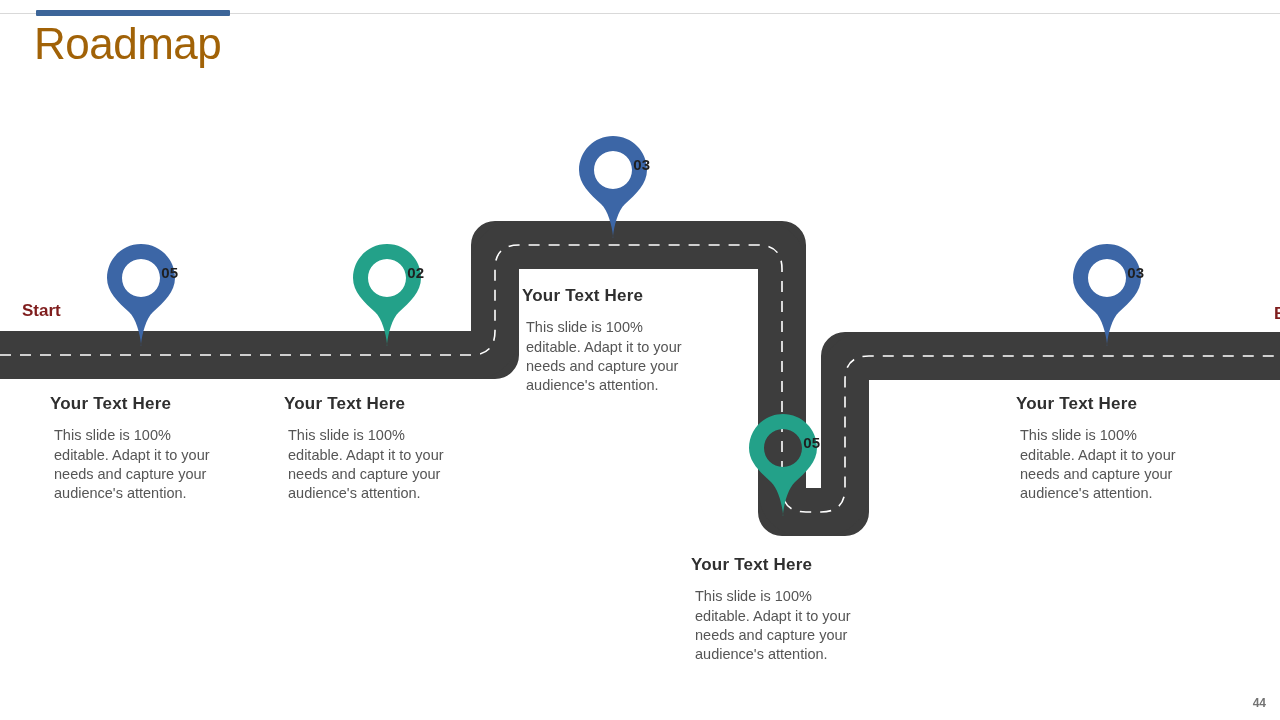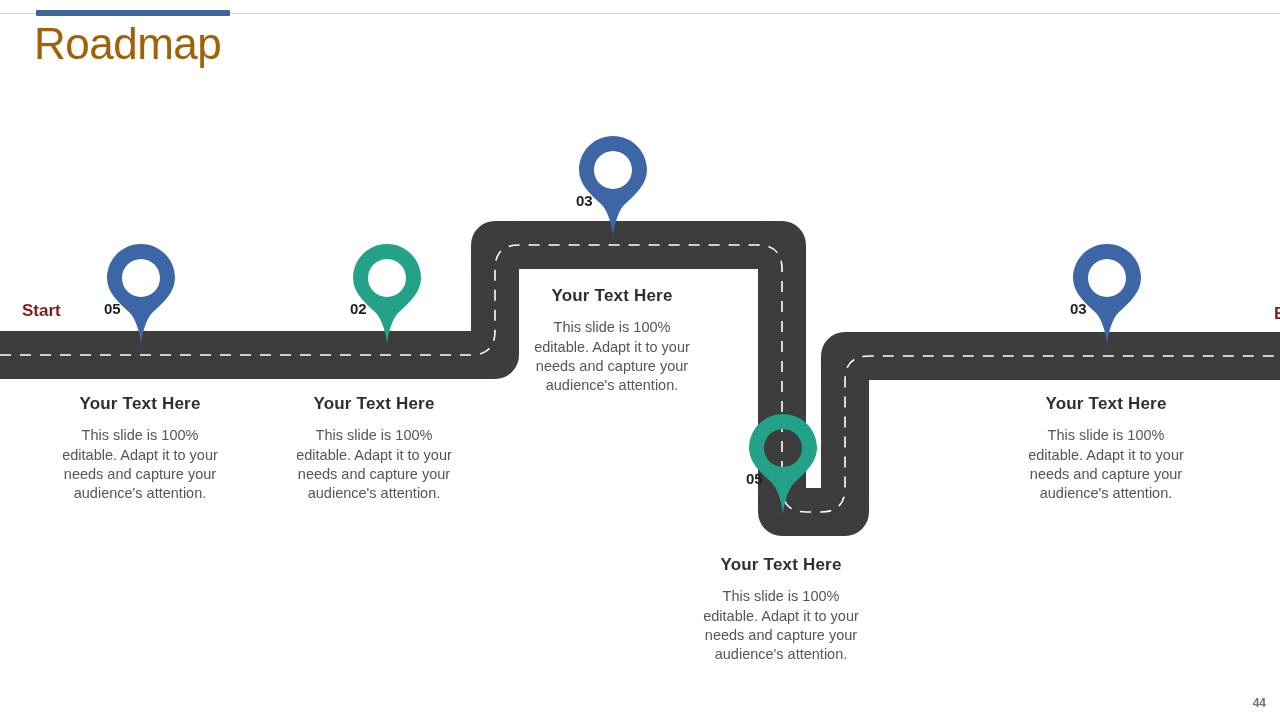--- a/index.html
+++ b/index.html
@@ -69,52 +69,51 @@
     position: absolute;
     width: 74px;
     height: 104px;
   }
   .pin svg { display: block; }
   .pin-number {
     position: absolute;
     left: 0;
     top: 22px;
     width: 74px;
-    text-align: left;
+    text-align: right;
     font-size: 15px;
     font-weight: bold;
     color: #1f1f1f;
     pointer-events: none;
-    margin-top: 36px;
   }
 
   #pin-01 { left: 104px; top: 242px; }
   #pin-02 { left: 350px; top: 242px; }
   #pin-03 { left: 576px; top: 134px; }
   #pin-04 { left: 746px; top: 412px; }
   #pin-05 { left: 1070px; top: 242px; }
 
   
   .text-block {
     position: absolute;
-    text-align: center;
+    text-align: left;
   }
   .block-heading {
     font-size: 17px;
     font-weight: bold;
     color: #2f2f2f;
     margin: 0 0 12px 0;
     line-height: 1.2;
     letter-spacing: 0.2px;
   }
   .block-body {
     font-size: 14.5px;
     font-weight: 400;
     color: #555555;
-    margin: 12px;
+    margin: 4px;
     line-height: 1.33;
   }
 
   #block-01 { left: 50px;  top: 394px; width: 180px; }
   #block-02 { left: 284px; top: 394px; width: 180px; }
   #block-03 { left: 522px; top: 286px; width: 180px; }
   #block-04 { left: 691px; top: 555px; width: 180px; }
   #block-05 { left: 1016px; top: 394px; width: 180px; }
 
   

